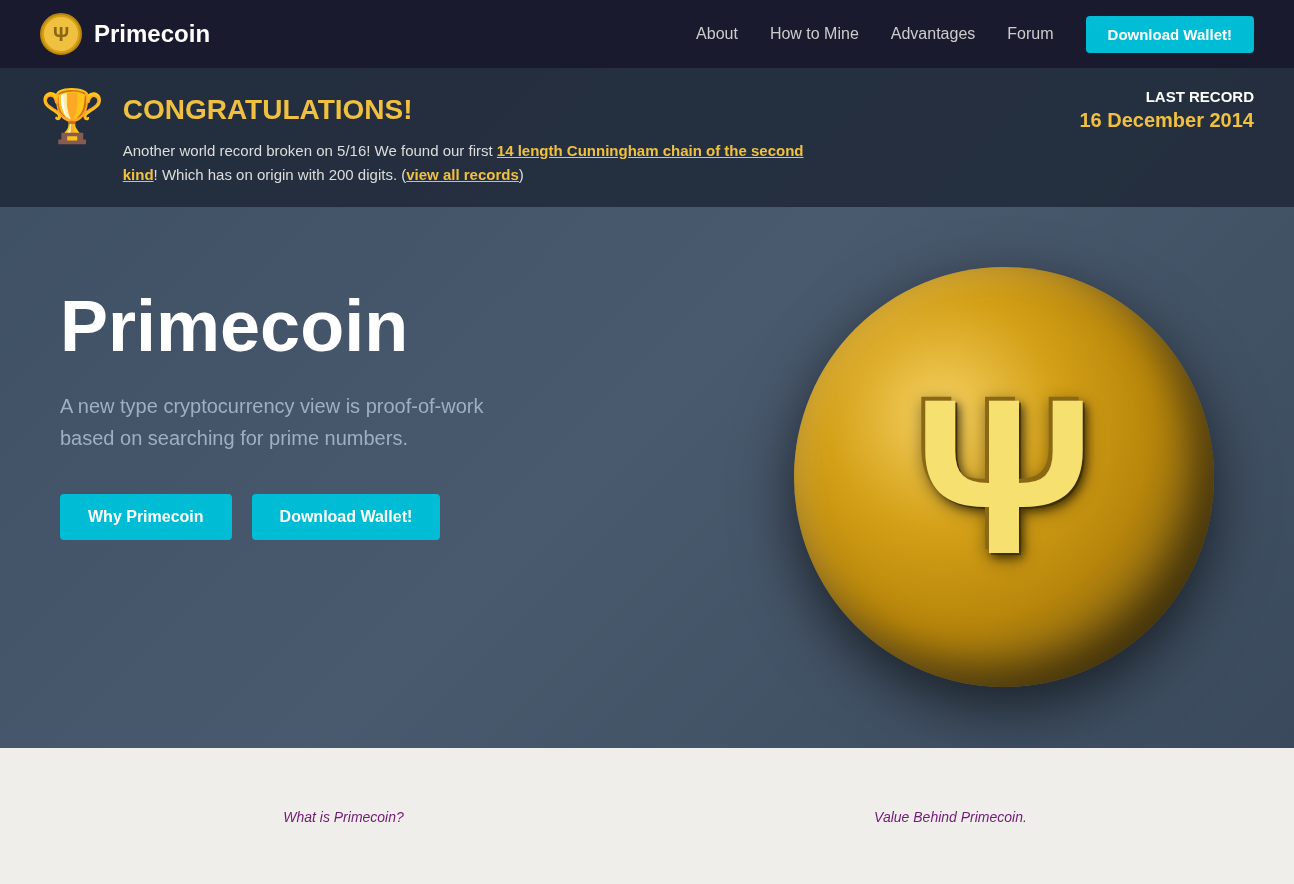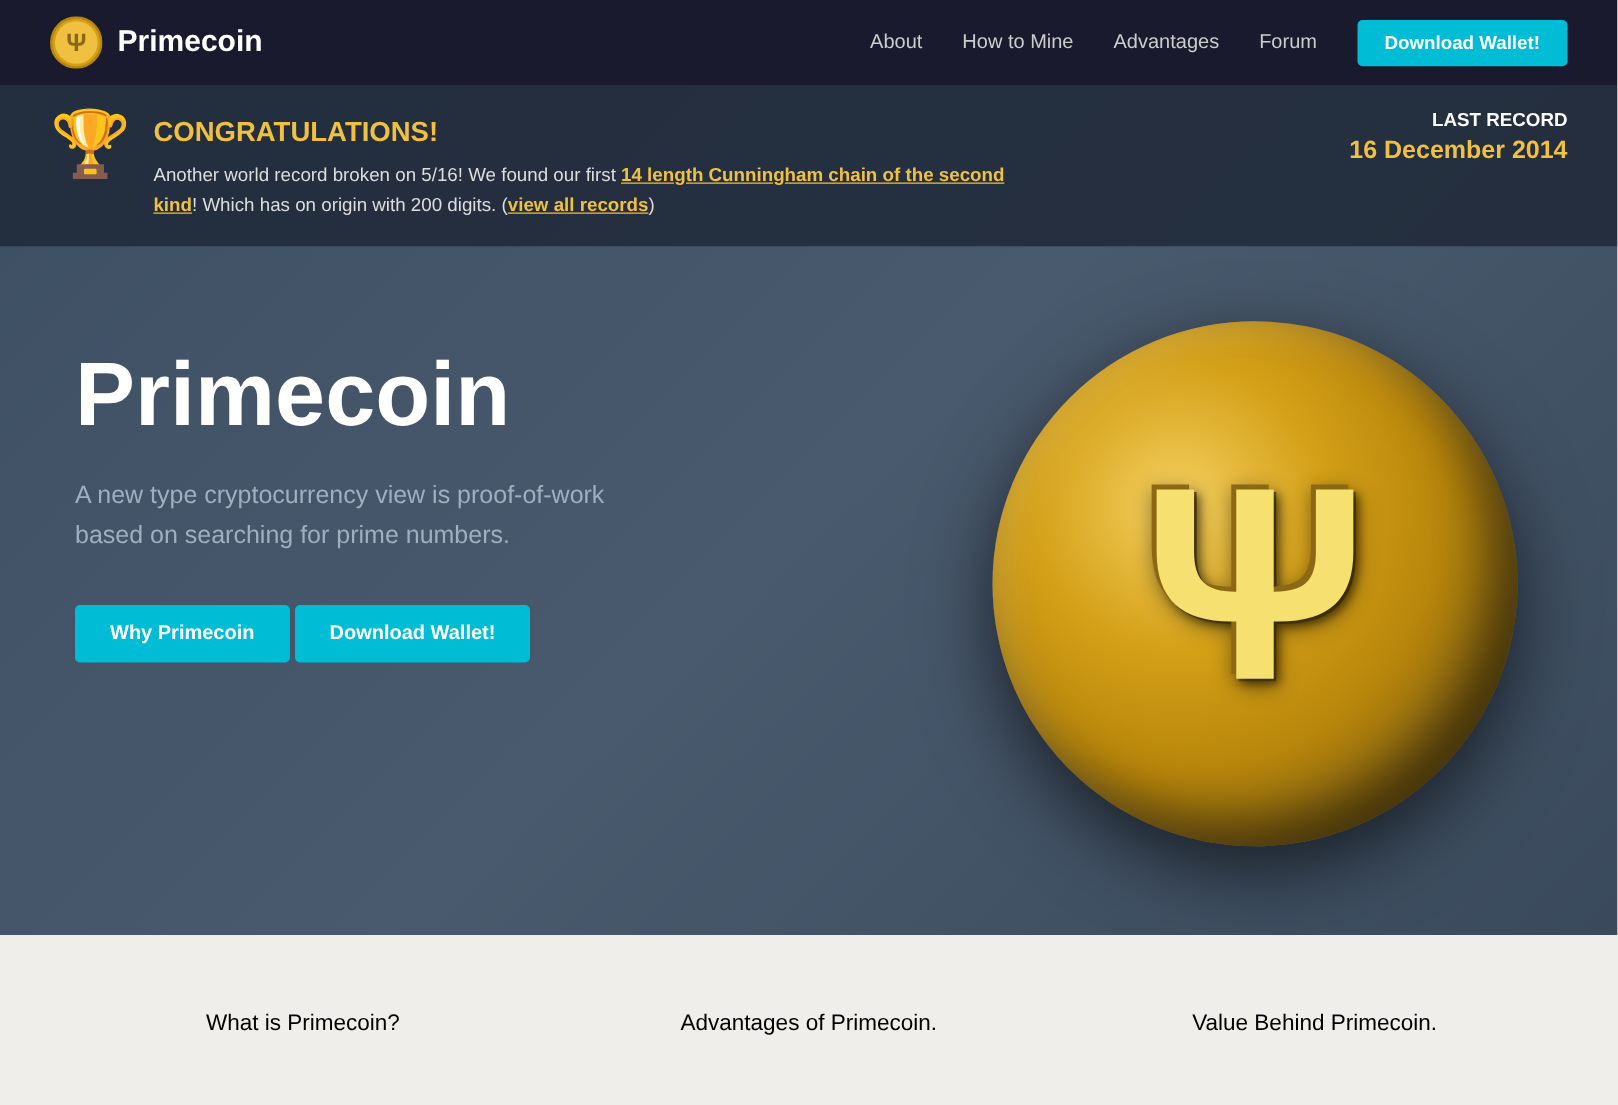--- a/index.html
+++ b/index.html
@@ -82,21 +82,21 @@
       margin-top: 2px;
     }
     .congrats-text {
       color: #ddd;
       font-size: 15px;
       line-height: 1.6;
       max-width: 700px;
     }
     .congrats-text .title {
       color: #f0c040;
-      font-size: 22px;
+      font-size: 28px;
       font-weight: 700;
       margin-bottom: 6px;
     }
     .congrats-text a {
       color: #f0c040;
       font-weight: 600;
     }
     .congrats-right {
       text-align: right;
       flex-shrink: 0;
@@ -134,21 +134,21 @@
     }
     .hero-subtitle {
       color: #a0aec0;
       font-size: 20px;
       line-height: 1.6;
       margin-bottom: 40px;
       max-width: 480px;
     }
     .hero-buttons {
       display: flex;
-      gap: 4px;
+      gap: 20px;
       align-items: flex-end;
     }
     .btn-why {
       background: #00bcd4;
       color: #fff;
       border: none;
       padding: 14px 28px;
       font-size: 16px;
       font-weight: 600;
       border-radius: 4px;
@@ -208,23 +208,24 @@
       padding: 60px 40px;
       display: flex;
       justify-content: space-around;
       align-items: flex-start;
     }
     .footer-col {
       text-align: center;
       flex: 1;
     }
     .footer-col-title {
-      color: #000000;
-      font-size: 18px;
+      color: #701a75;
+      font-size: 14px;
       font-weight: 500;
+      font-style: italic;
     }
   </style>
 </head>
 <body>
 
 <nav class="navbar">
   <div class="navbar-brand">
 
     <svg class="navbar-logo" viewBox="0 0 42 42">
       <circle cx="21" cy="21" r="20" fill="#d4a017" stroke="#b8860b" stroke-width="2"></circle>
@@ -276,18 +277,15 @@
       </div>
     </div>
   </div>
 </section>
 
 <div class="footer-section">
   <div class="footer-col">
     <span class="footer-col-title">What is Primecoin?</span>
   </div>
   <div class="footer-col">
-    <span class="footer-col-title">Advantages of Primecoin.</span>
-  </div>
-  <div class="footer-col">
     <span class="footer-col-title">Value Behind Primecoin.</span>
   </div>
 </div>
 
 </body></html>

